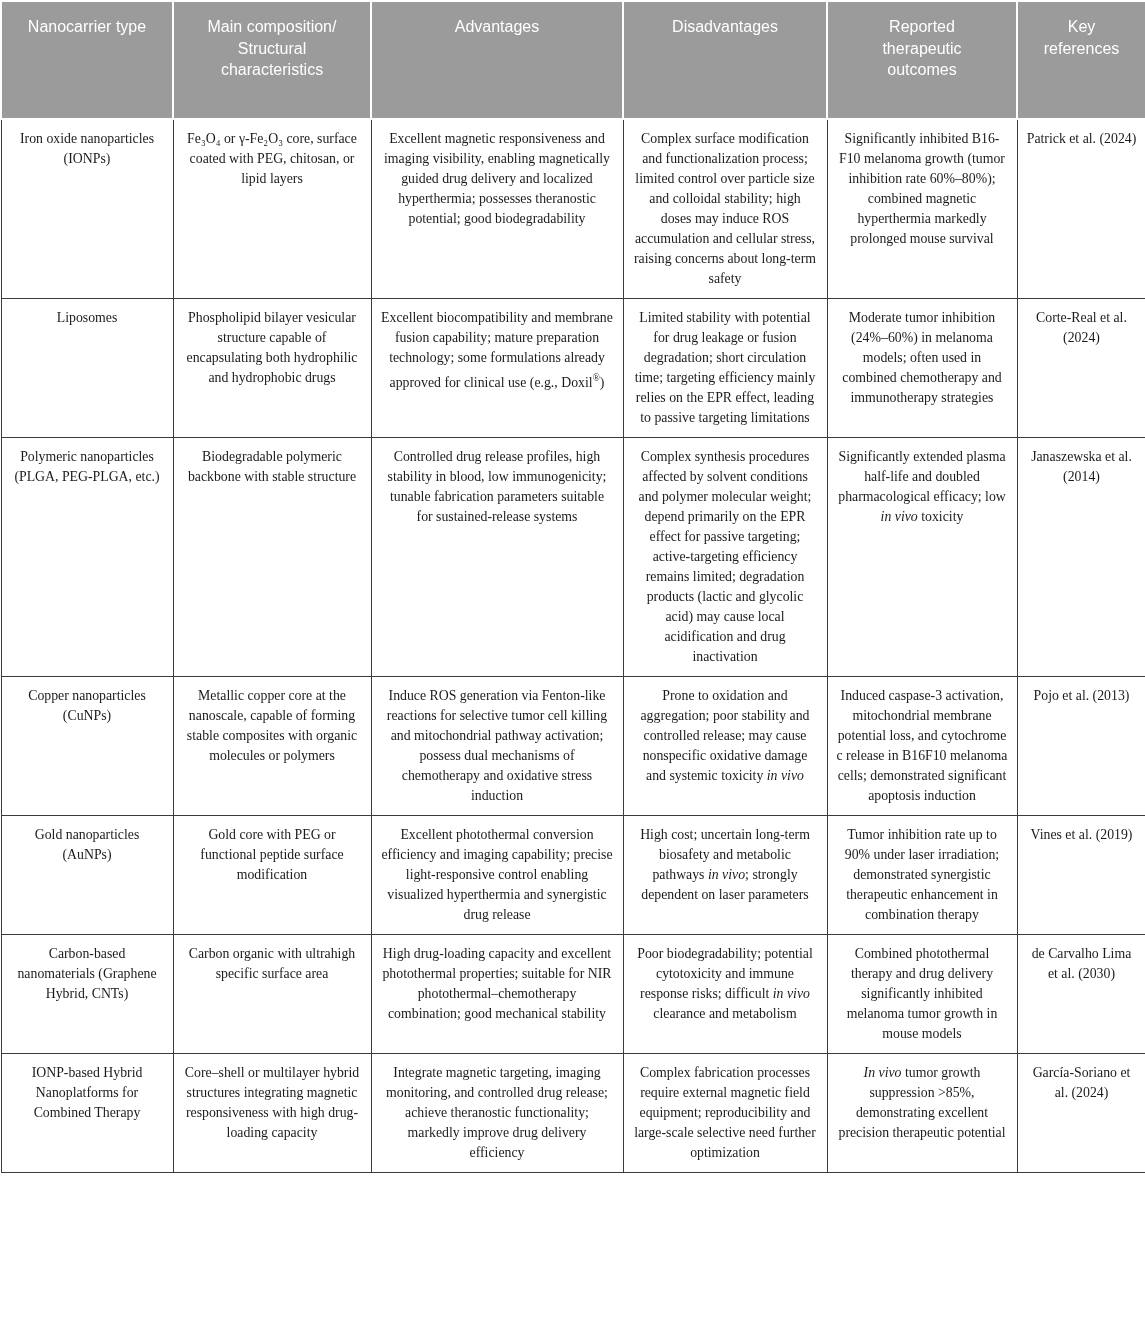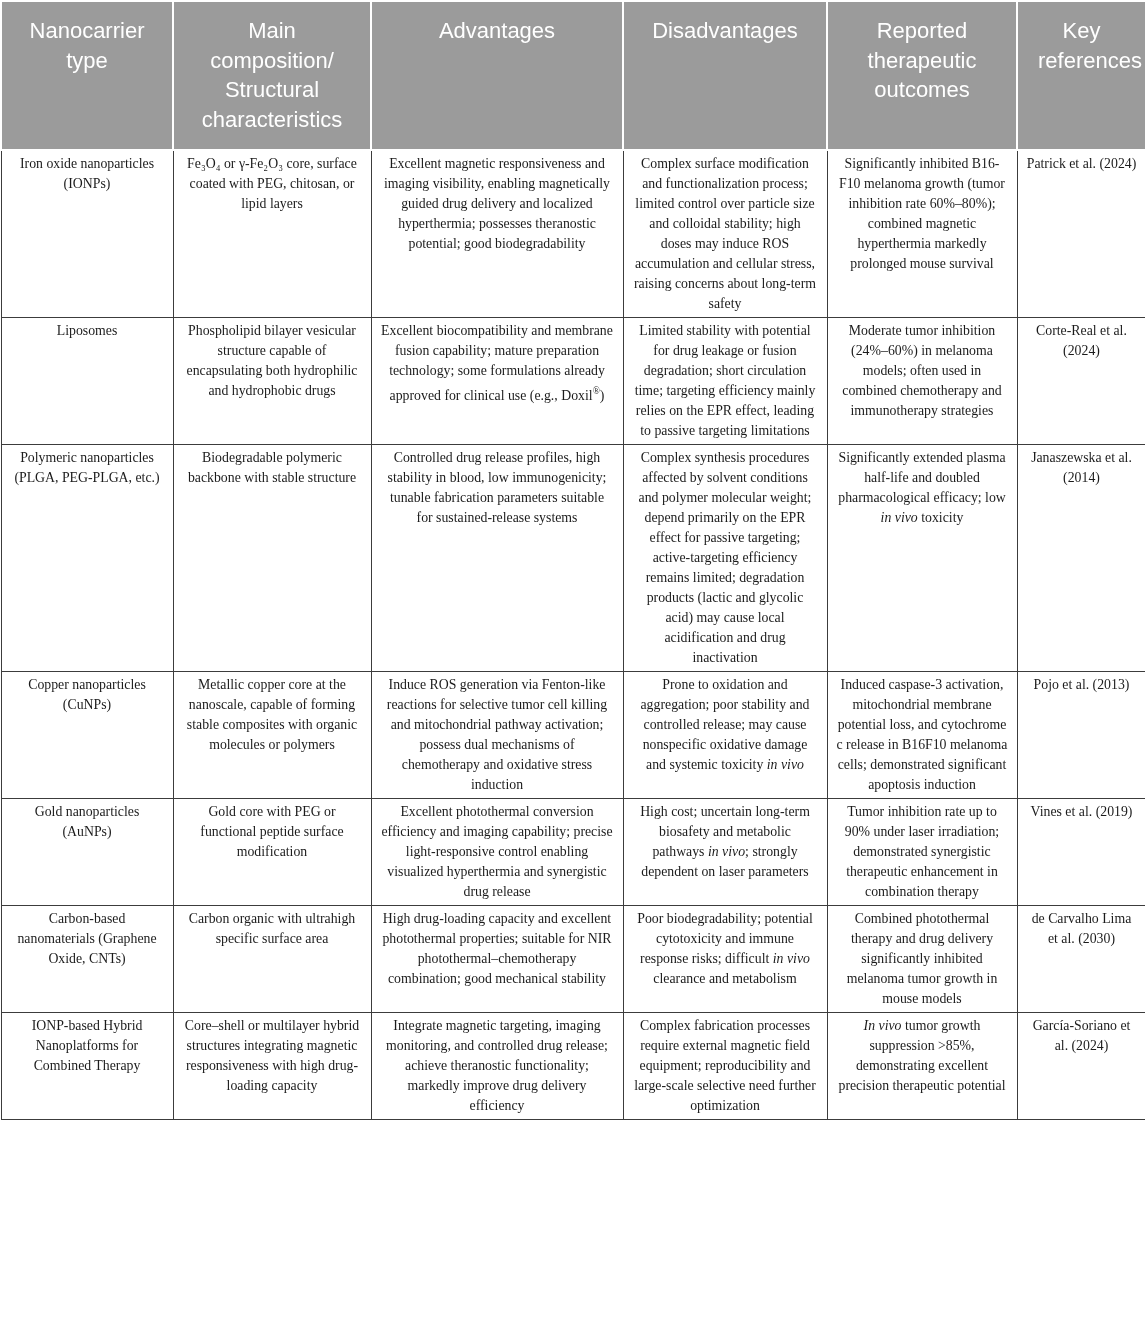--- a/index.html
+++ b/index.html
@@ -18,36 +18,36 @@
   col.c3 { width: 204px; }
   col.c4 { width: 190px; }
   col.c5 { width: 129px; }
 
   thead tr { height: 118px; }
   thead th {
     background: #9b9b9b;
     color: #ffffff;
     font-family: "Liberation Sans", sans-serif;
     font-weight: normal;
-    font-size: 22px;
+    font-size: 16px;
     line-height: 1.35;
     vertical-align: top;
     text-align: center;
     padding: 14px 20px;
     border: 2px solid #ffffff;
   }
 
   tbody td {
     font-family: "Liberation Serif", serif;
     font-size: 13.8px;
     line-height: 20px;
     color: #1b1b1b;
     vertical-align: top;
     text-align: center;
-    padding: 3px 9px;
+    padding: 9px 9px;
     border: 1px solid #3c3c3c;
     background: #ffffff;
     overflow-wrap: break-word;
   }
   tbody td sup { font-size: 0.68em; }
   tbody td i { }
 </style>
 </head>
 <body>
 
@@ -105,21 +105,21 @@
       </tr>
       <tr>
         <td>Gold nanoparticles (AuNPs)</td>
         <td>Gold core with PEG or functional peptide surface modification</td>
         <td>Excellent photothermal conversion efficiency and imaging capability; precise light-responsive control enabling visualized hyperthermia and synergistic drug release</td>
         <td>High cost; uncertain long-term biosafety and metabolic pathways <i>in vivo</i>; strongly dependent on laser parameters</td>
         <td>Tumor inhibition rate up to 90% under laser irradiation; demonstrated synergistic therapeutic enhancement in combination therapy</td>
         <td>Vines et al. (2019)</td>
       </tr>
       <tr>
-        <td>Carbon-based nanomaterials (Graphene Oxide, CNTs)</td>
+        <td>Carbon-based nanomaterials (Graphene Hybrid, CNTs)</td>
         <td>Carbon organic with ultrahigh specific surface area</td>
         <td>High drug-loading capacity and excellent photothermal properties; suitable for NIR photothermal–chemotherapy combination; good mechanical stability</td>
         <td>Poor biodegradability; potential cytotoxicity and immune response risks; difficult <i>in vivo</i> clearance and metabolism</td>
         <td>Combined photothermal therapy and drug delivery significantly inhibited melanoma tumor growth in mouse models</td>
         <td>de Carvalho Lima et al. (2030)</td>
       </tr>
       <tr>
         <td>IONP-based Hybrid Nanoplatforms for Combined Therapy</td>
         <td>Core–shell or multilayer hybrid structures integrating magnetic responsiveness with high drug-loading capacity</td>
         <td>Integrate magnetic targeting, imaging monitoring, and controlled drug release; achieve theranostic functionality; markedly improve drug delivery efficiency</td>

